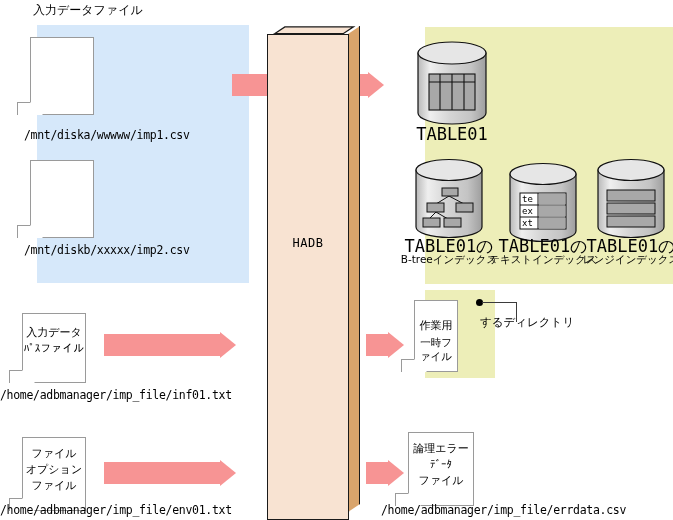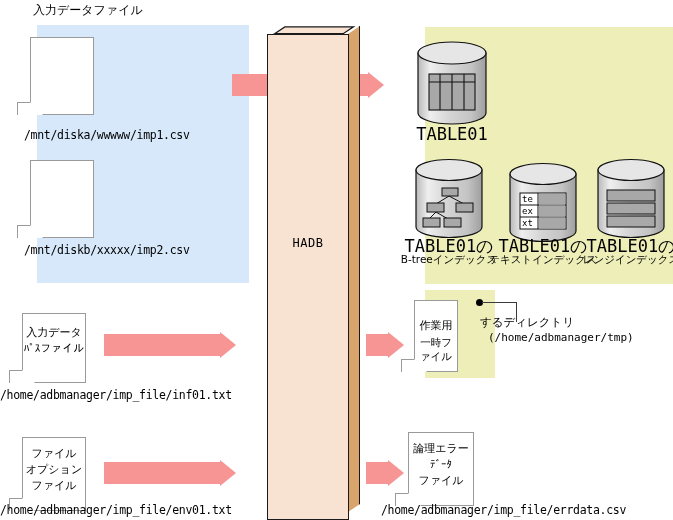--- a/index.html
+++ b/index.html
@@ -349,21 +349,20 @@
     <div class="doc-label" style="top:18px;">作業用</div>
     <div class="doc-label" style="top:34px; font-size:10.5px;">一時ファイル</div>
   </div>
 
   <div class="callout-dot" style="left:476px; top:299px;"></div>
   <div class="callout-line-h" style="left:482px; top:302px; width:35px;"></div>
   <div class="callout-line-v" style="left:516px; top:302px; height:20px;"></div>
 
   <div class="callout-text" style="left:480px; top:314px;">
     <div>するディレクトリ</div>
-    <div class="mono" style="padding-left:8px;">(/home/adbmanager/tmp)</div>
   </div>
 
   <div class="doc" style="left:22px; top:437px; width:64px; height:74px;">
     <div class="doc-corner-mask"></div>
     <div class="fold"></div>
     <div class="doc-label" style="top:9px;">ファイル</div>
     <div class="doc-label" style="top:25px;">オプション</div>
     <div class="doc-label" style="top:41px;">ファイル</div>
   </div>
   <div class="path-caption" style="left:0px; top:503px;">/home/adbmanager/imp_file/env01.txt</div>

